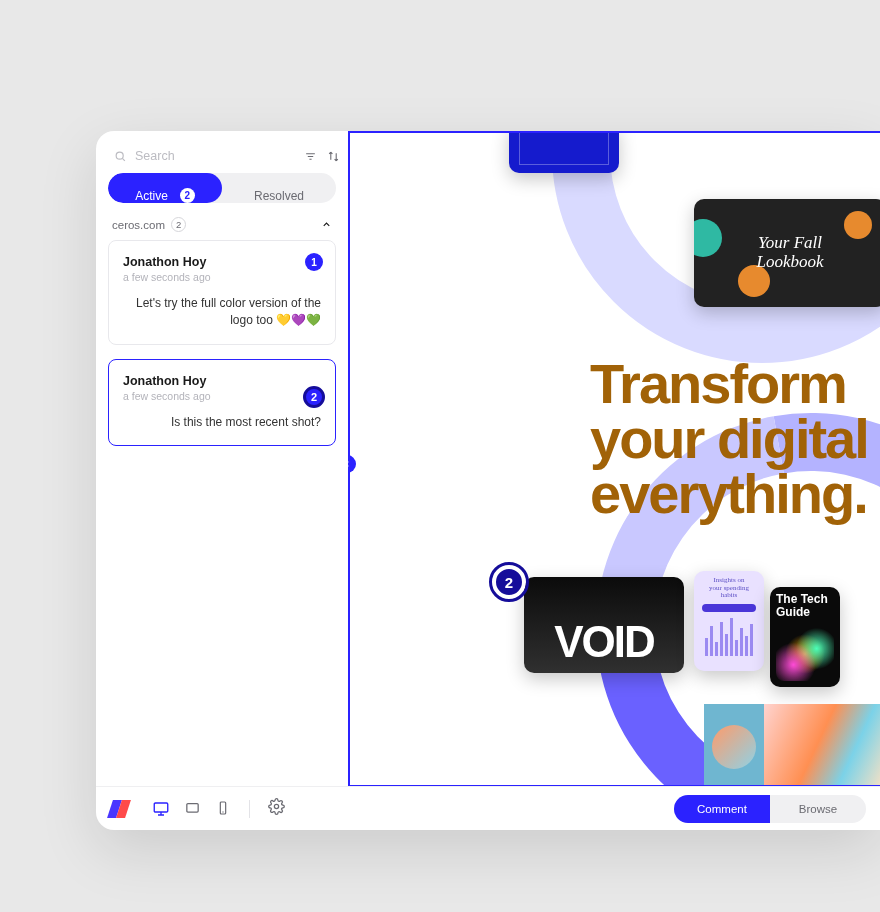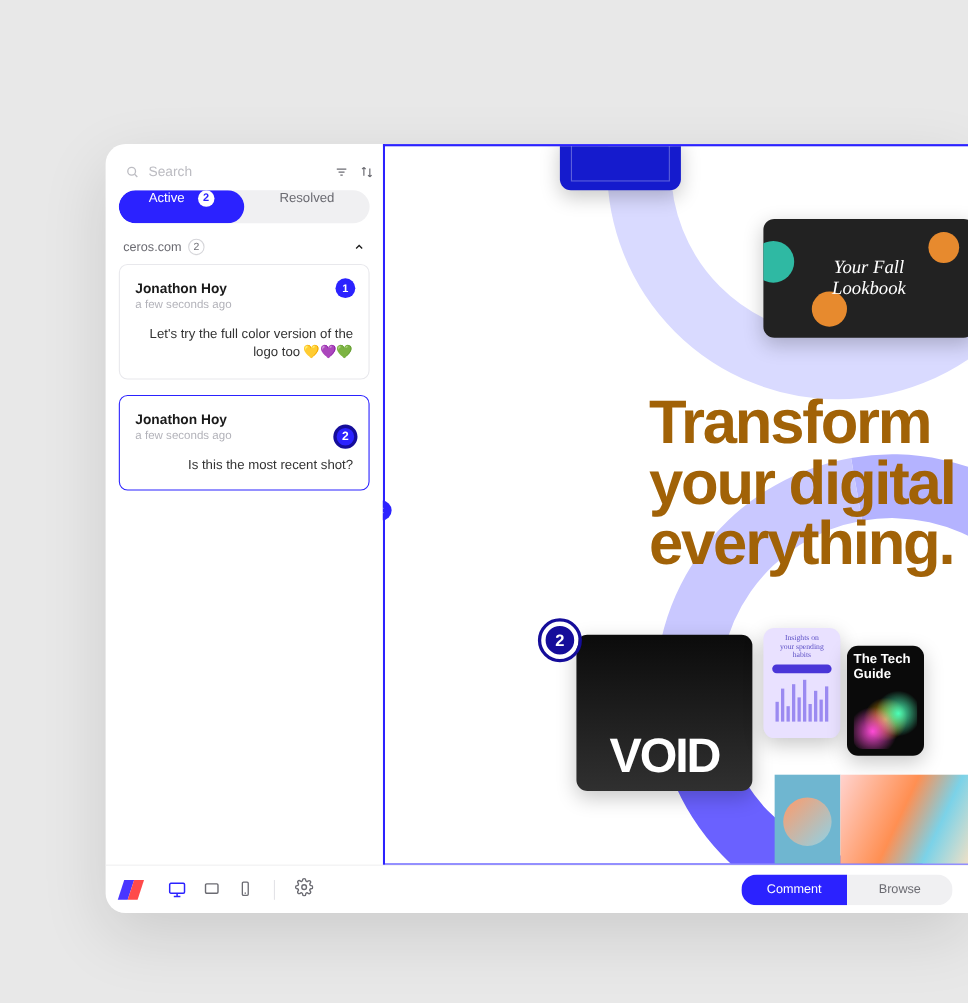--- a/index.html
+++ b/index.html
@@ -56,21 +56,21 @@
   .tabbar {
     display: flex;
     background: #f0f0f2;
     border-radius: 999px;
     height: 30px;
     overflow: hidden;
   }
   .tabbar .tab {
     flex: 1;
     display: flex;
-    align-items: flex-start;
+    align-items: flex-end;
     justify-content: center;
     gap: 12px;
     font-size: 12px;
     font-weight: 500;
     color: #6b6b72;
     cursor: pointer;
     border-radius: 999px;
   }
   .tabbar .tab.active {
     background: #2b22ff;
@@ -183,21 +183,21 @@
   .thumb { position:absolute; border-radius:10px; overflow:hidden; box-shadow:0 6px 18px rgba(0,0,0,0.22); }
   .thumb-blueprint { left:159px; top:-10px; width:110px; height:50px; background:#151bcd; }
   .thumb-blueprint::before { content:""; position:absolute; left:10px; top:8px; right:10px; bottom:8px; border:1px solid rgba(255,255,255,0.3); }
   .thumb-lookbook { left:344px; top:66px; width:192px; height:108px; background:#222; display:flex; align-items:center; justify-content:center; }
   .thumb-lookbook .dot { position:absolute; border-radius:50%; }
   .thumb-lookbook .d1 { left:-10px; top:20px; width:38px; height:38px; background:#2fb9a3; }
   .thumb-lookbook .d2 { left:44px; top:66px; width:32px; height:32px; background:#e78a2e; }
   .thumb-lookbook .d3 { left:150px; top:12px; width:28px; height:28px; background:#e78a2e; }
   .thumb-lookbook .cap { position:relative; color:#fff; font-family:Georgia,serif; font-size:17px; line-height:1.1; text-align:center; font-style:italic; }
 
-  .thumb-void { left:174px; top:444px; width:160px; height:142px; background:linear-gradient(#0b0b0b,#303030); display:flex; align-items:flex-end; justify-content:center; color:#fff; font-size:44px; font-weight:800; letter-spacing:-2px; padding-bottom:6px;}
+  .thumb-void { left:174px; top:444px; width:160px; height:96px; background:linear-gradient(#0b0b0b,#303030); display:flex; align-items:flex-end; justify-content:center; color:#fff; font-size:44px; font-weight:800; letter-spacing:-2px; padding-bottom:6px;}
   .thumb-insights { left:344px; top:438px; width:70px; height:100px; background:#e9e1ff; padding:6px 5px; }
   .thumb-insights .t1 { font-size:7px; color:#5d50c6; text-align:center; line-height:1.1; font-family:Georgia,serif; }
   .thumb-insights .pill { margin:4px auto 4px; width:54px; height:8px; background:#4a36d8; border-radius:4px; }
   .thumb-insights .bars { display:flex; gap:2px; align-items:flex-end; height:40px; justify-content:center; padding-top:4px;}
   .thumb-insights .bars span { width:3px; background:#9b8af1; }
   .thumb-techguide { left:420px; top:454px; width:70px; height:100px; background:#0a0a0a; color:#fff; padding:6px; }
   .thumb-techguide .tg { font-size:12px; font-weight:800; line-height:1.05; }
   .thumb-techguide .swirl { position:absolute; left:6px; bottom:6px; width:58px; height:54px; background:
      radial-gradient(circle at 30% 70%, #ff4bd8, transparent 40%),
      radial-gradient(circle at 70% 40%, #4bffb8, transparent 40%),

